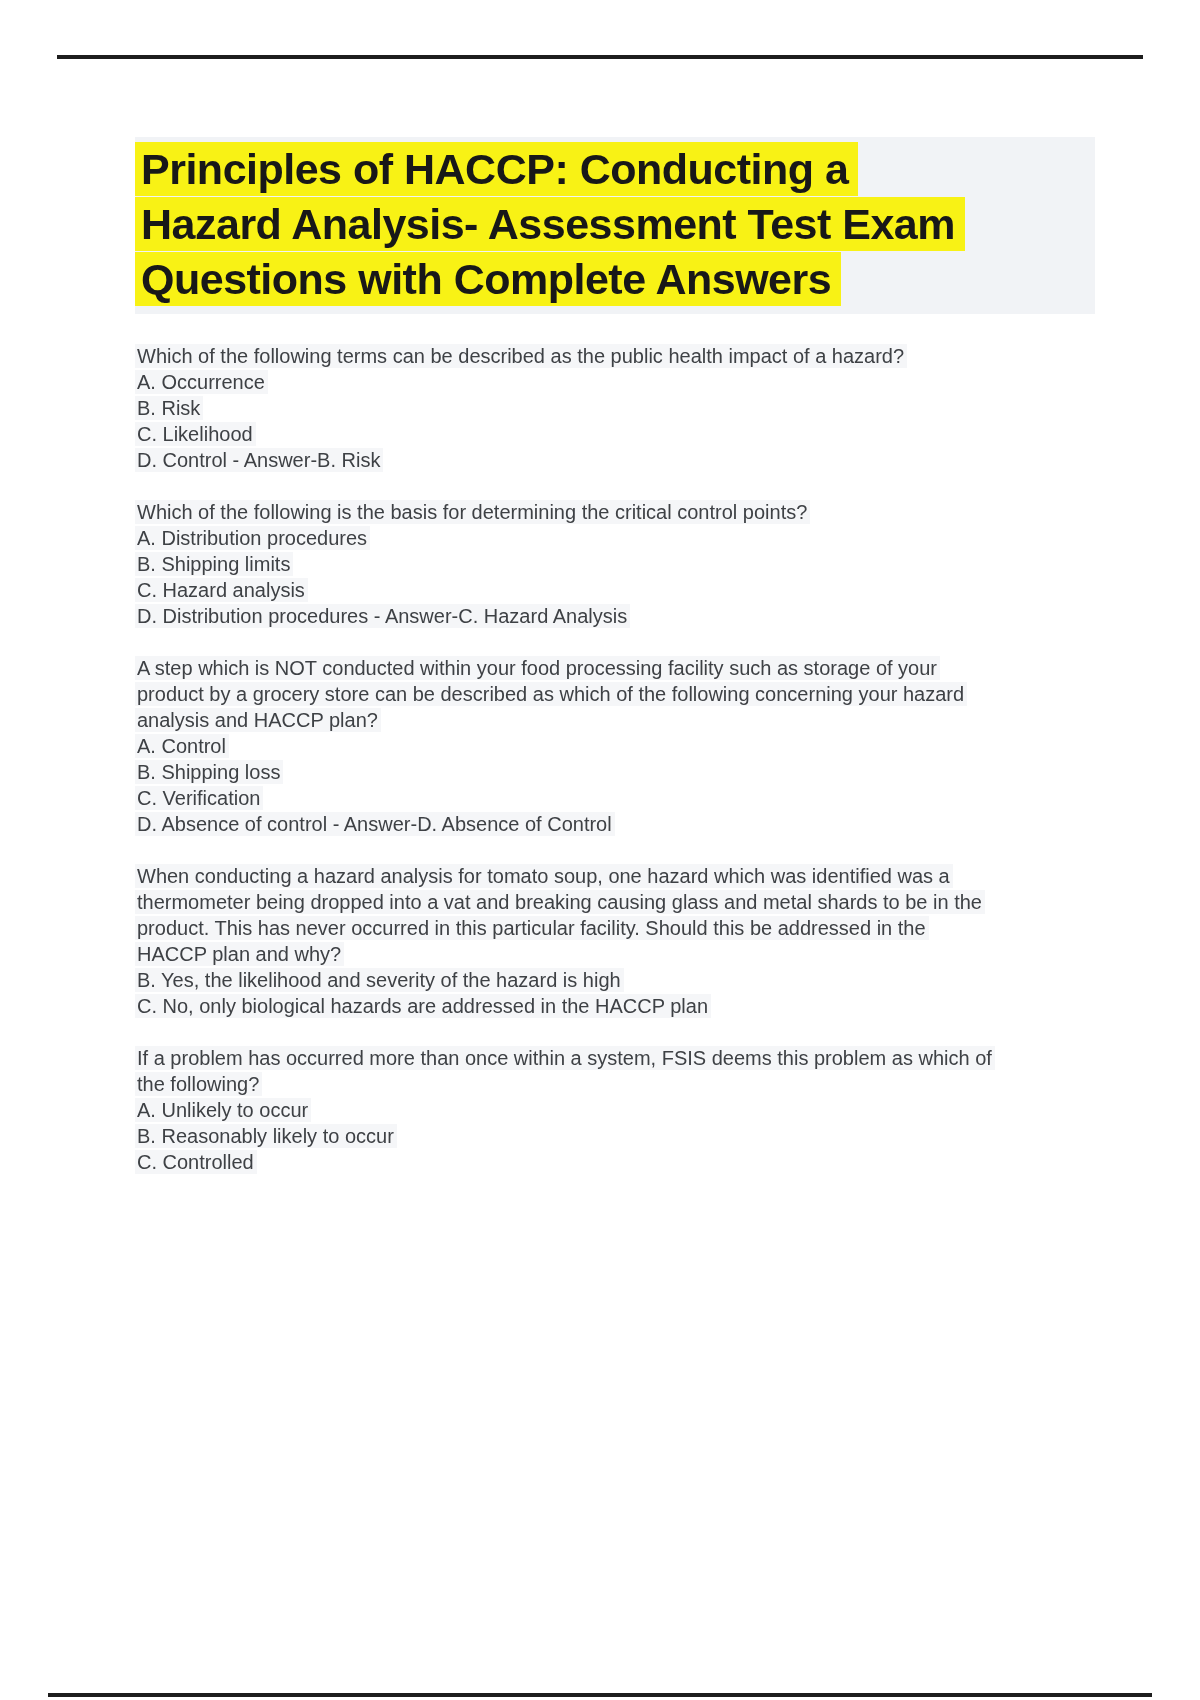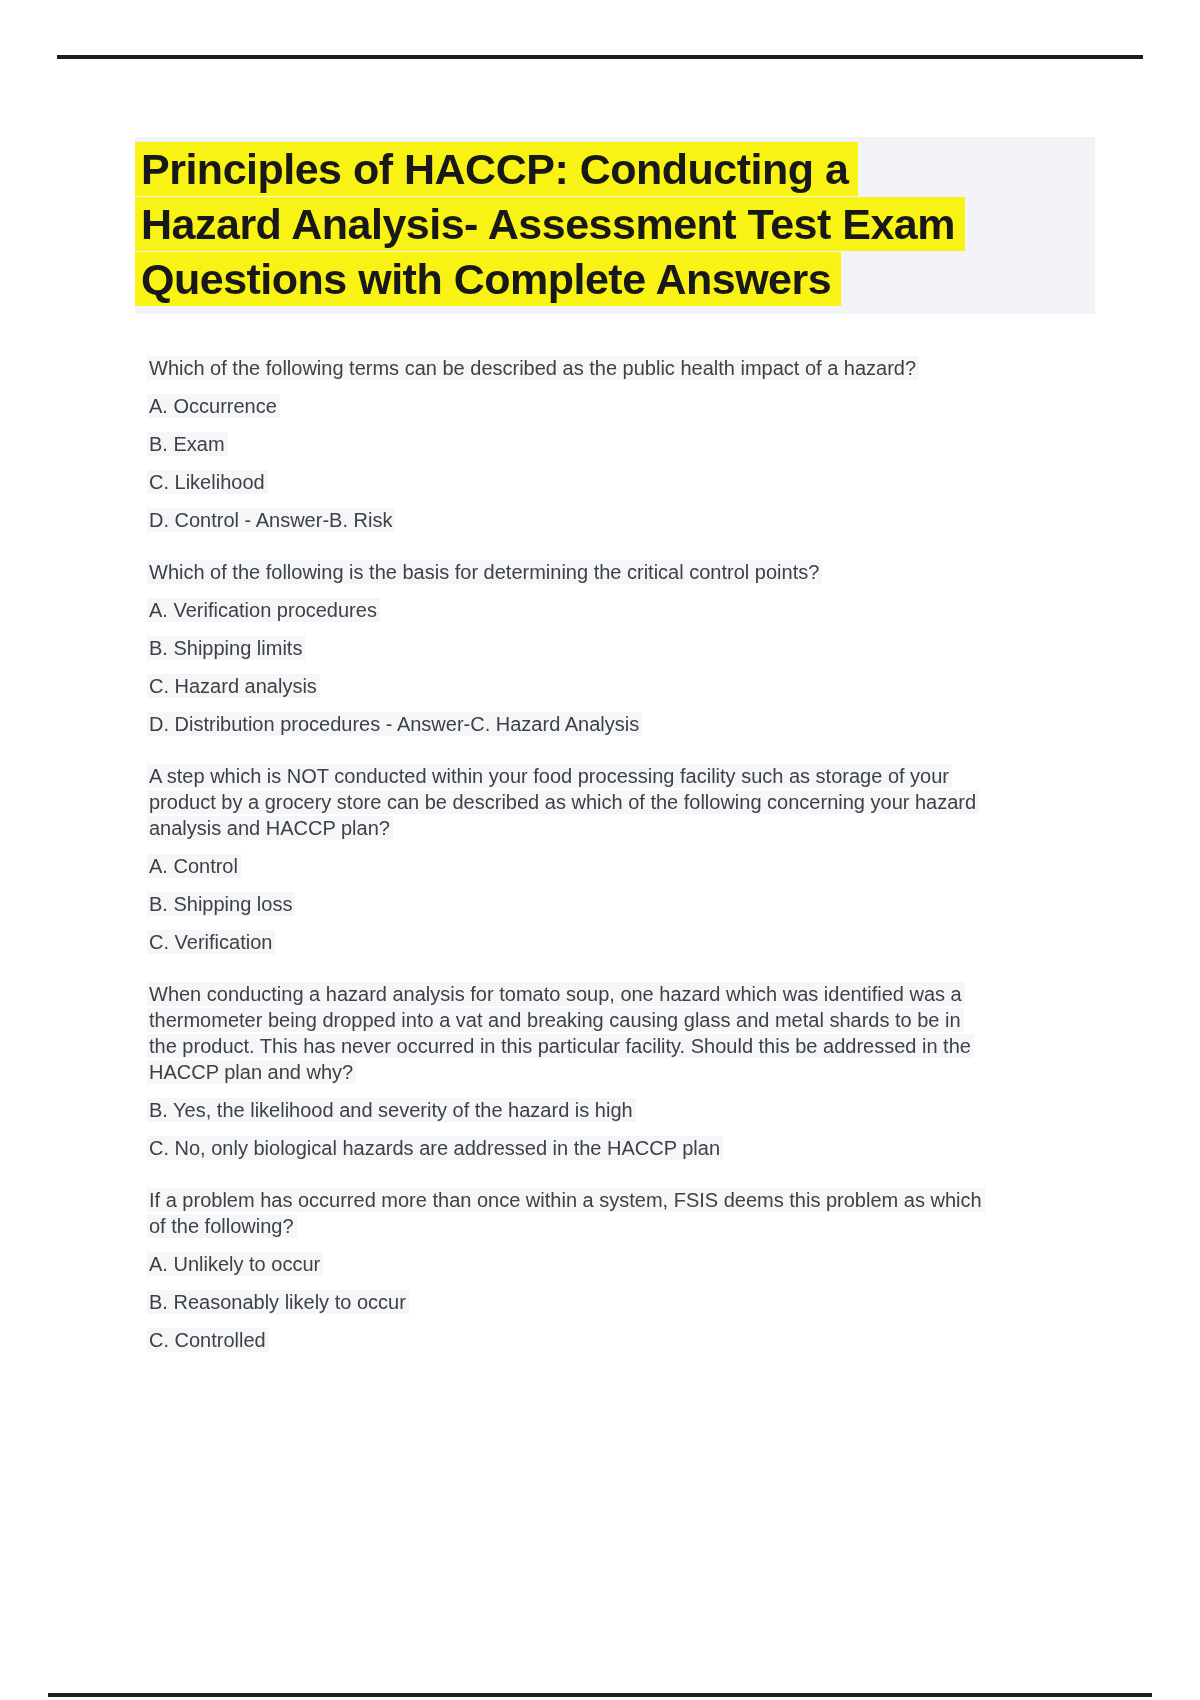--- a/index.html
+++ b/index.html
@@ -51,21 +51,21 @@
   .questions{
     position:absolute;
     left:135px;
     top:343px;
     width:860px;
     font-size:20px;
     line-height:26px;
     color:var(--body-text);
   }
   .qblock{margin:0 0 26px 0;}
-  .qblock p{margin:12px;}
+  .qblock p{margin:0;}
   .qblock p span.bg{
     background:var(--line-bg);
     padding:1px 3px 1px 2px;
     -webkit-box-decoration-break:clone;
     box-decoration-break:clone;
   }
 </style>
 </head>
 <body>
 
@@ -75,36 +75,37 @@
   <h1 class="title">
       <span class="title-line"><mark>Principles of HACCP: Conducting a</mark></span>
       <span class="title-line"><mark>Hazard Analysis- Assessment Test Exam</mark></span>
       <span class="title-line"><mark>Questions with Complete Answers</mark></span>
     </h1>
 
   <div class="questions">
       <div class="qblock">
         <p><span class="bg">Which of the following terms can be described as the public health impact of a hazard?</span></p>
         <p><span class="bg">A. Occurrence</span></p>
-        <p><span class="bg">B. Exam</span></p>
+        <p><span class="bg">B. Risk</span></p>
         <p><span class="bg">C. Likelihood</span></p>
         <p><span class="bg">D. Control - Answer-B. Risk</span></p>
       </div>
       <div class="qblock">
         <p><span class="bg">Which of the following is the basis for determining the critical control points?</span></p>
-        <p><span class="bg">A. Verification procedures</span></p>
+        <p><span class="bg">A. Distribution procedures</span></p>
         <p><span class="bg">B. Shipping limits</span></p>
         <p><span class="bg">C. Hazard analysis</span></p>
         <p><span class="bg">D. Distribution procedures - Answer-C. Hazard Analysis</span></p>
       </div>
       <div class="qblock">
         <p><span class="bg">A step which is NOT conducted within your food processing facility such as storage of your product by a grocery store can be described as which of the following concerning your hazard analysis and HACCP plan?</span></p>
         <p><span class="bg">A. Control</span></p>
         <p><span class="bg">B. Shipping loss</span></p>
         <p><span class="bg">C. Verification</span></p>
+        <p><span class="bg">D. Absence of control - Answer-D. Absence of Control</span></p>
       </div>
       <div class="qblock">
         <p><span class="bg">When conducting a hazard analysis for tomato soup, one hazard which was identified was a thermometer being dropped into a vat and breaking causing glass and metal shards to be in the product. This has never occurred in this particular facility. Should this be addressed in the HACCP plan and why?</span></p>
         <p><span class="bg">B. Yes, the likelihood and severity of the hazard is high</span></p>
         <p><span class="bg">C. No, only biological hazards are addressed in the HACCP plan</span></p>
       </div>
       <div class="qblock">
         <p><span class="bg">If a problem has occurred more than once within a system, FSIS deems this problem as which of the following?</span></p>
         <p><span class="bg">A. Unlikely to occur</span></p>
         <p><span class="bg">B. Reasonably likely to occur</span></p>

